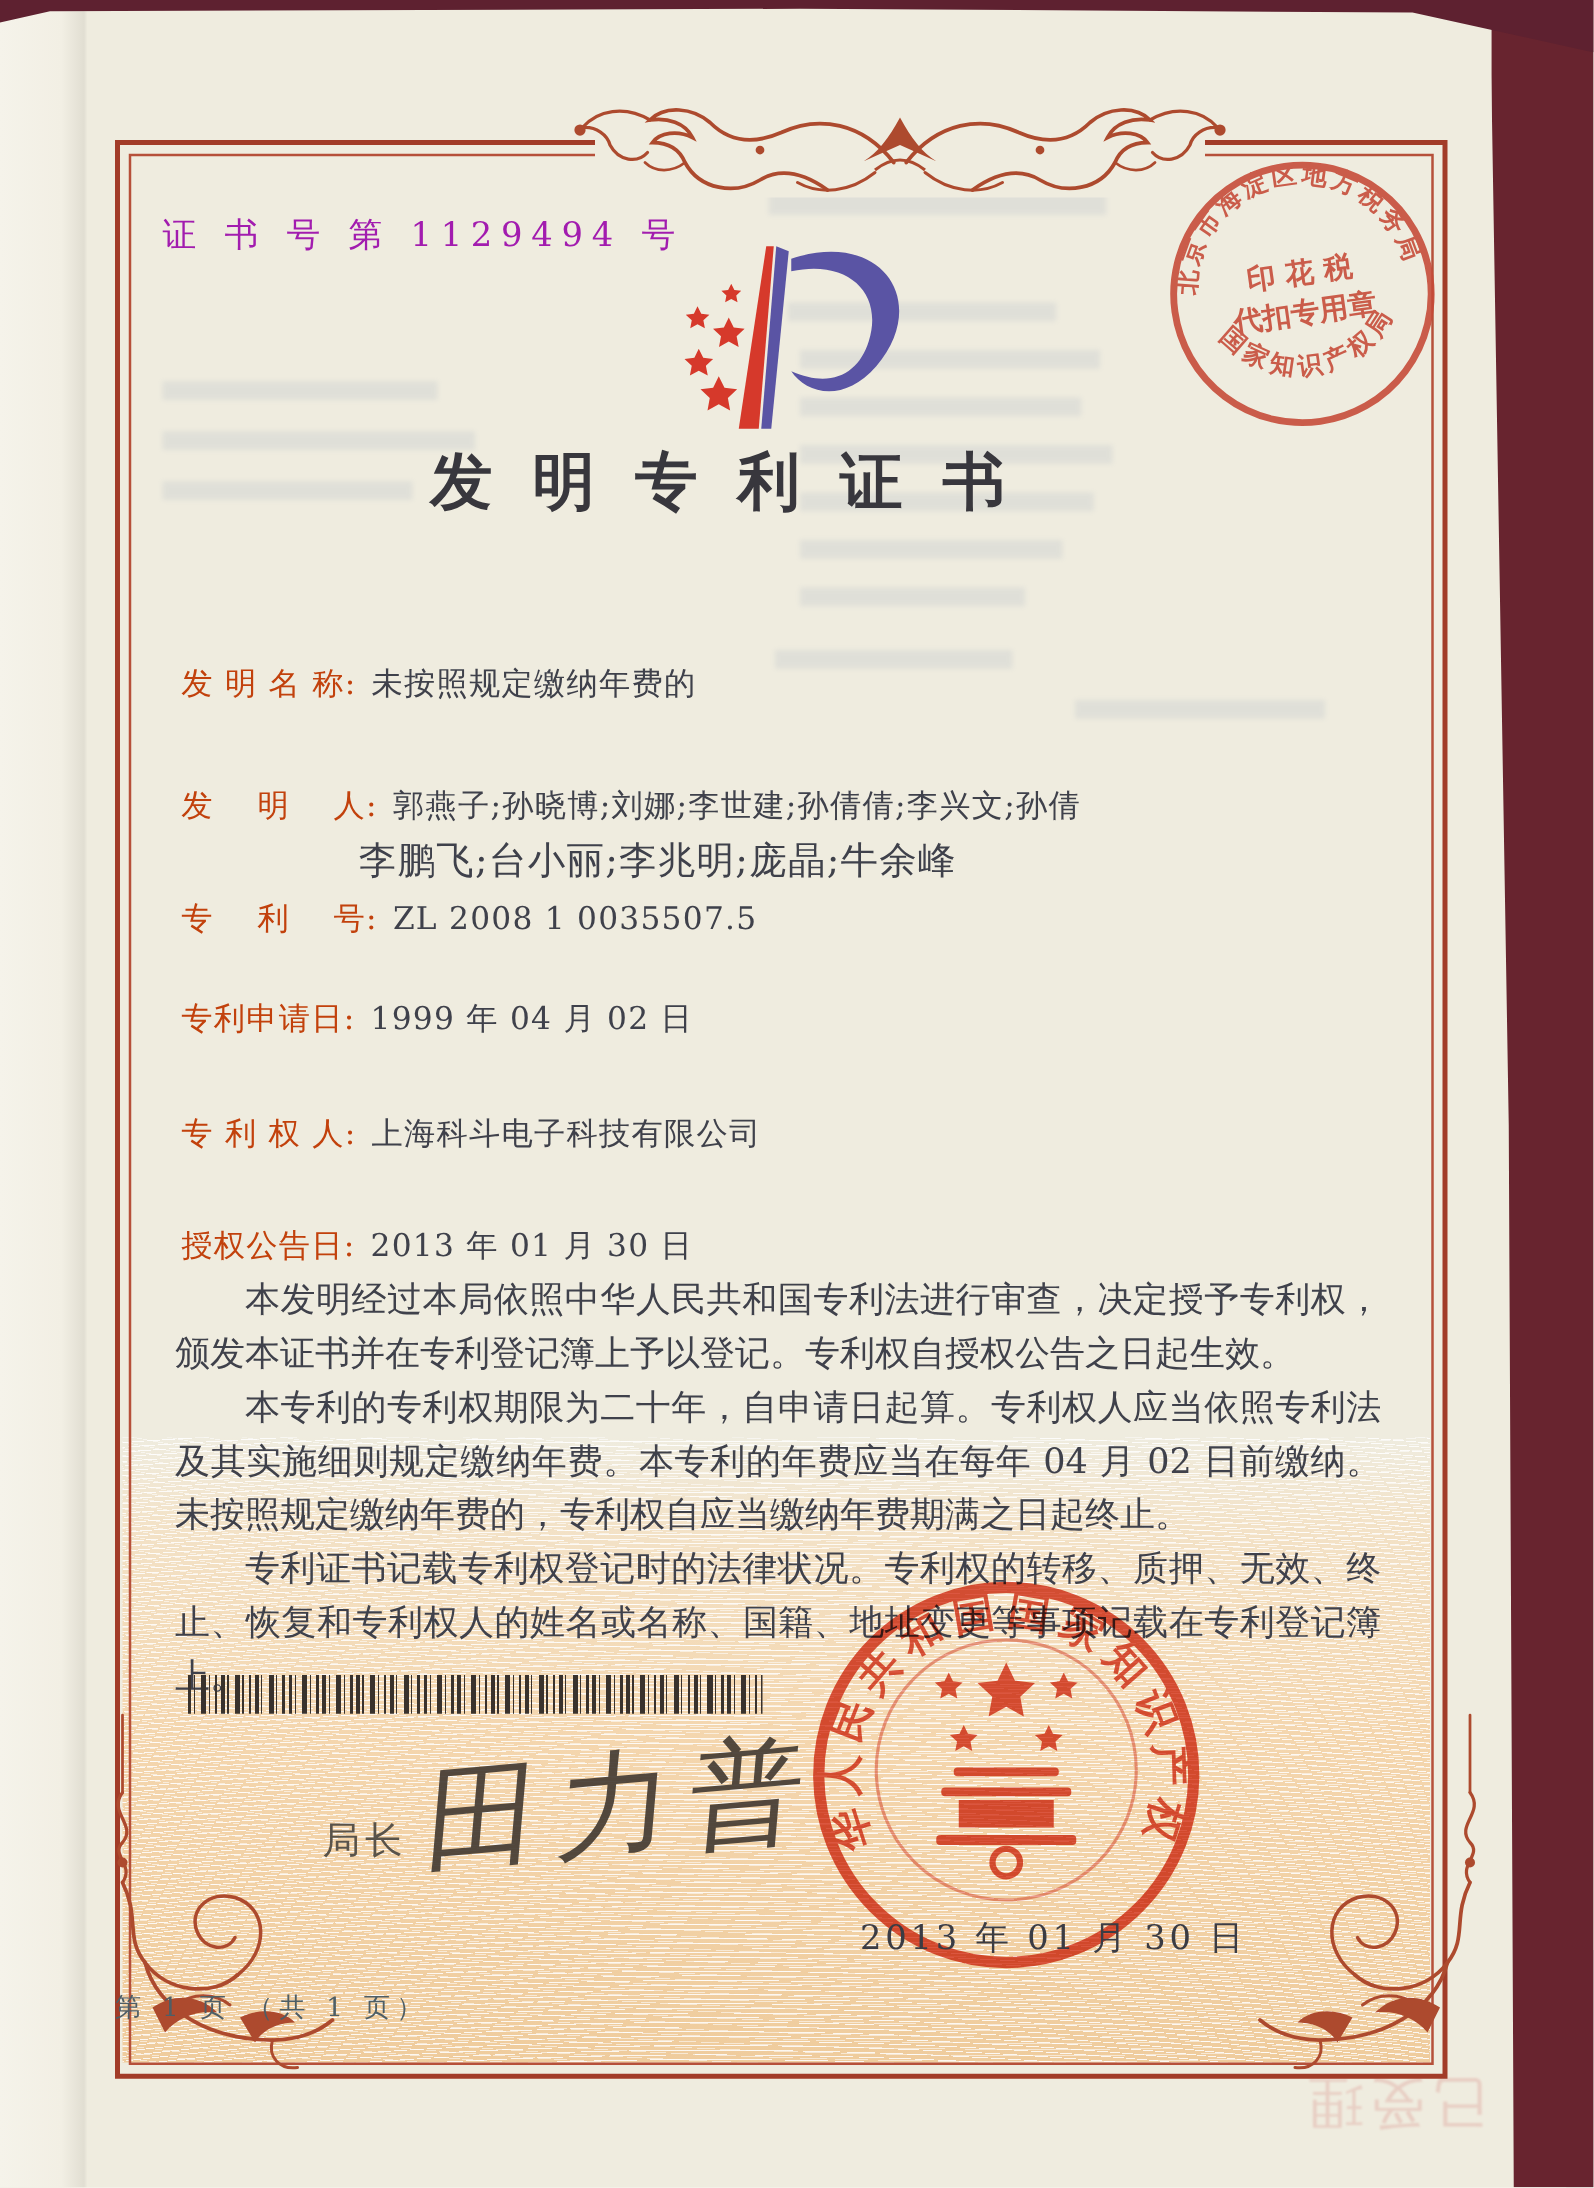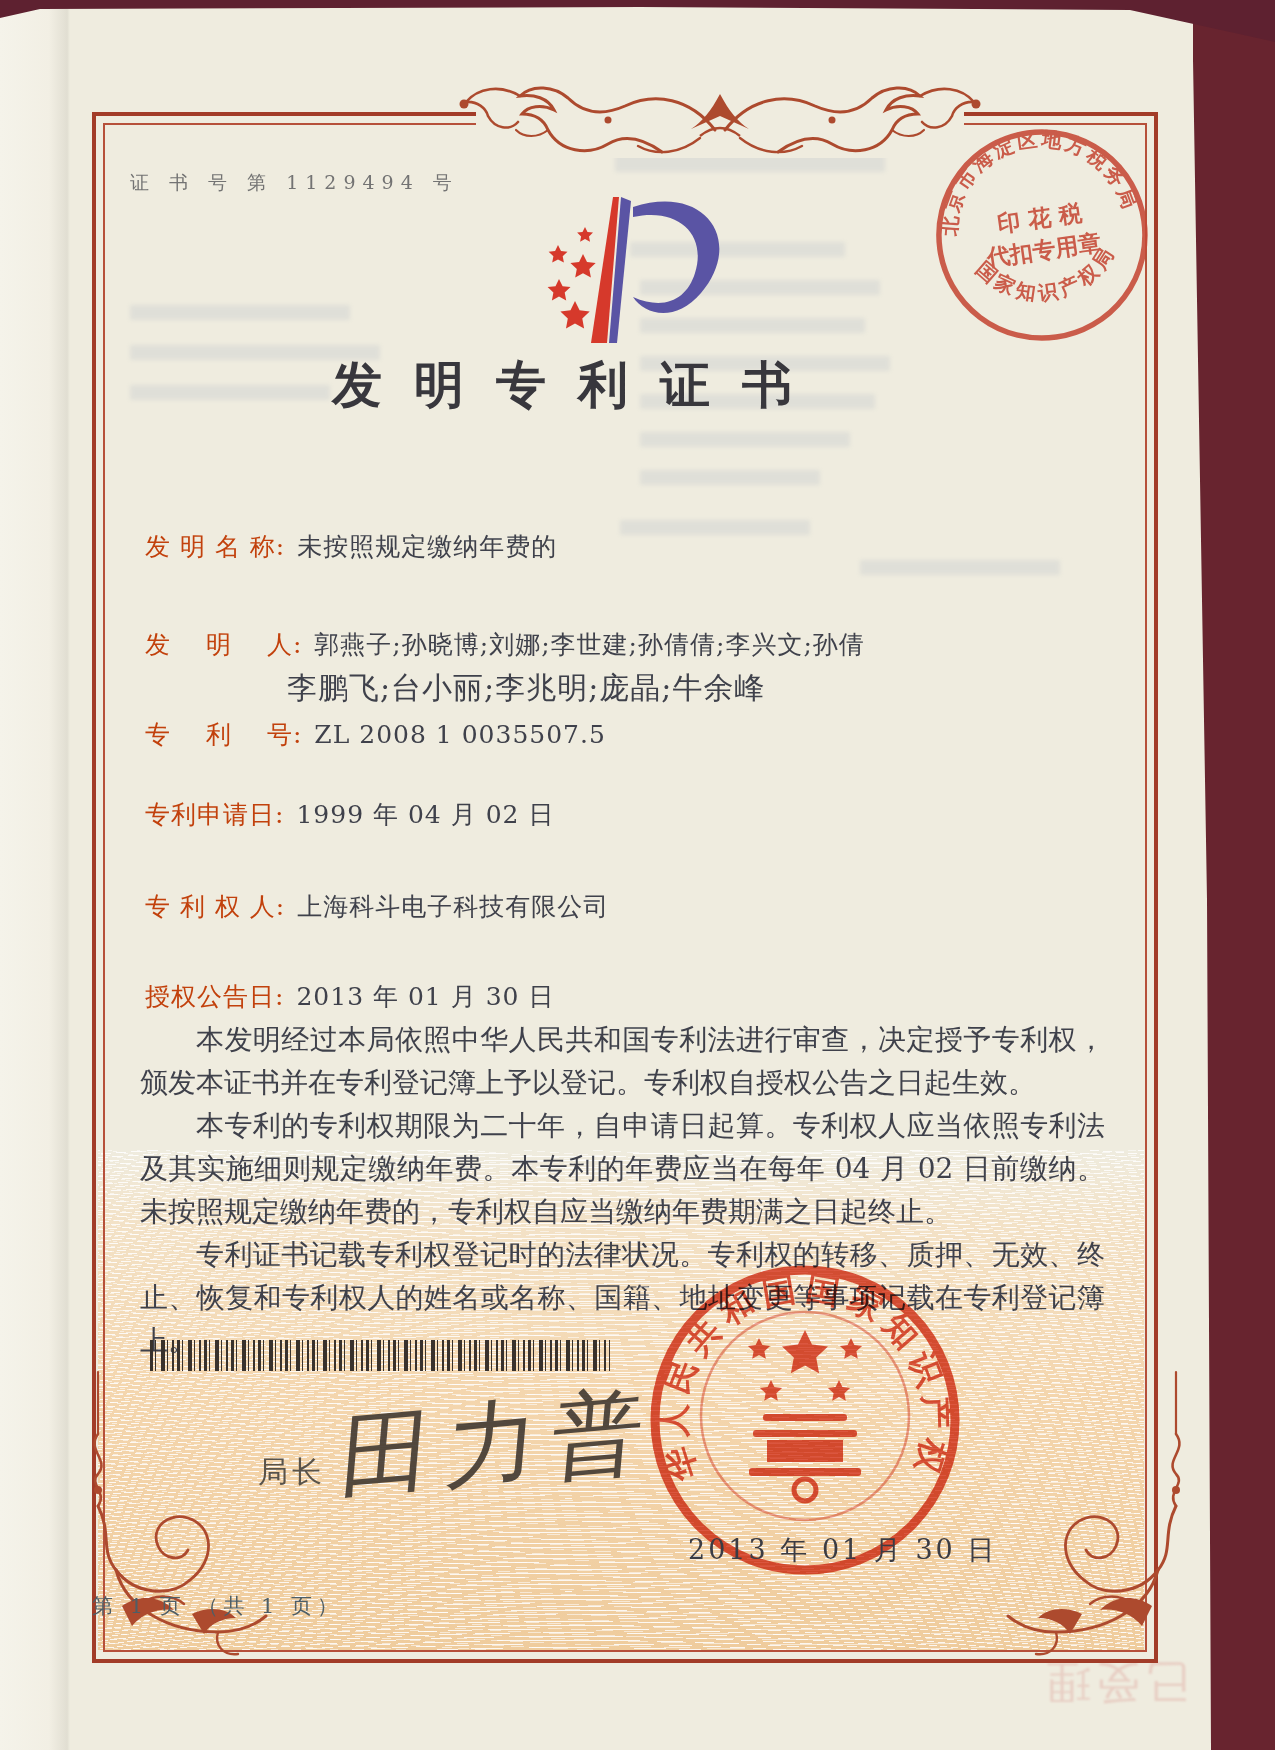--- a/index.html
+++ b/index.html
@@ -25,23 +25,23 @@
     background-image:
       repeating-radial-gradient(1500px 620px at 45% 235%, rgba(255,255,255,.85) 0 1.6px, rgba(255,255,255,0) 1.6px 9px),
       repeating-radial-gradient(1700px 760px at 70% -150%, rgba(255,255,255,.55) 0 1.4px, rgba(255,255,255,0) 1.4px 11px),
       linear-gradient(180deg, rgba(246,220,186,0) 0%, rgba(246,218,180,.55) 14%, #f4d6ae 48%, #efcc9d 100%);
   }
   
   .ghost-line{position:absolute;height:15px;background:#7d8fae;opacity:.13;filter:blur(2px);z-index:3;}
   .ghost-stamp{position:absolute;left:1040px;top:1652px;z-index:5;color:#d9908a;opacity:.32;
     font-size:44px;letter-spacing:6px;transform:rotate(180deg);filter:blur(1px);}
   
-  .cert-no{position:absolute;left:130px;top:170px;font-size:19px;color:#737373;letter-spacing:7px;z-index:12;}
+  .cert-no{position:absolute;left:130px;top:170px;font-size:27px;color:#a21caf;letter-spacing:7px;z-index:12;}
   .title{position:absolute;left:92px;top:352px;width:940px;text-align:center;font-size:50px;font-weight:700;
-    color:#38373d;letter-spacing:32px;text-indent:32px;z-index:12;}
+    color:#38373d;letter-spacing:32px;text-indent:32px;z-index:12;padding-left:12px;}
   .field{position:absolute;left:145px;font-size:25px;color:#45464f;z-index:12;letter-spacing:1px;white-space:nowrap;}
   .flabel{margin-right:12px;color:#c2410c;}
   .fvalue{color:#3f414b;}
   .inv-line2{position:absolute;left:287px;font-size:30px;color:#3f414b;z-index:12;letter-spacing:1px;}
   .paras{position:absolute;left:140px;top:1018px;width:965px;z-index:12;
     font-size:28px;line-height:43px;color:#3f414b;text-align:justify;}
   .paras p{margin:0;text-indent:2em;}
   
   .barcode{position:absolute;left:150px;top:1340px;width:460px;height:31px;z-index:12;
     background:repeating-linear-gradient(90deg,

